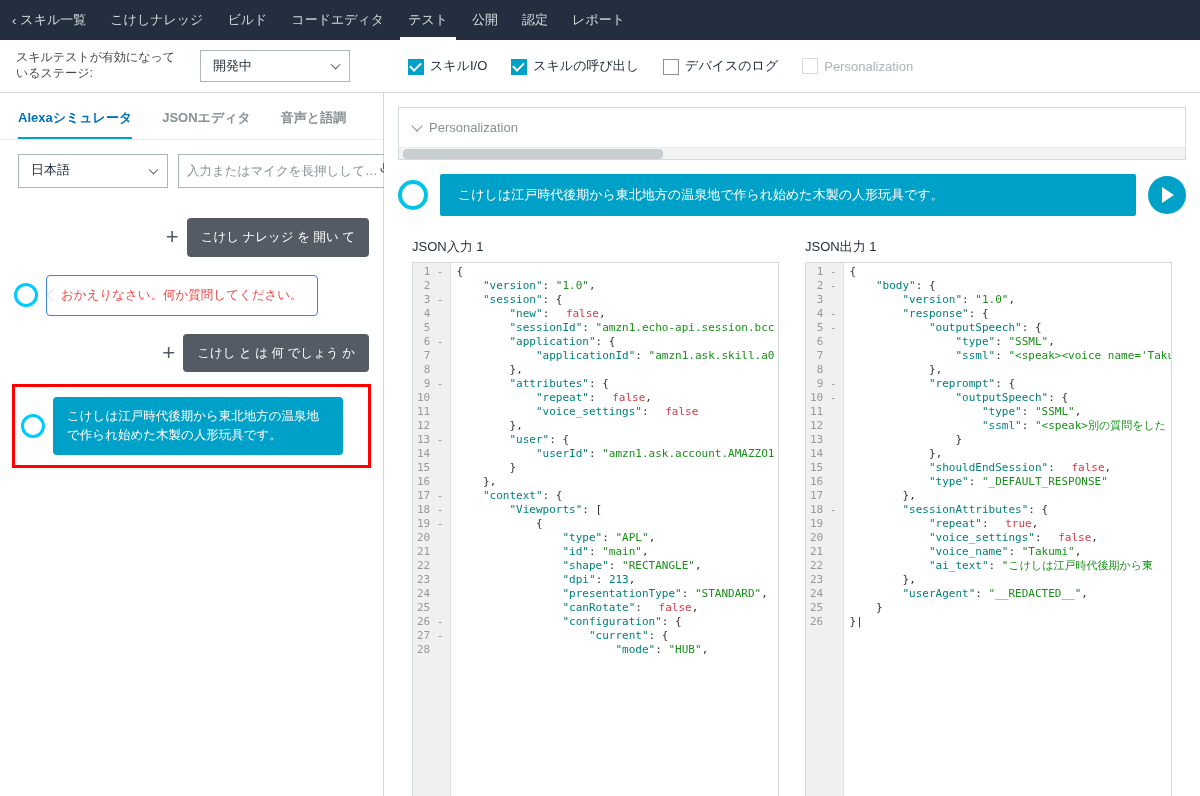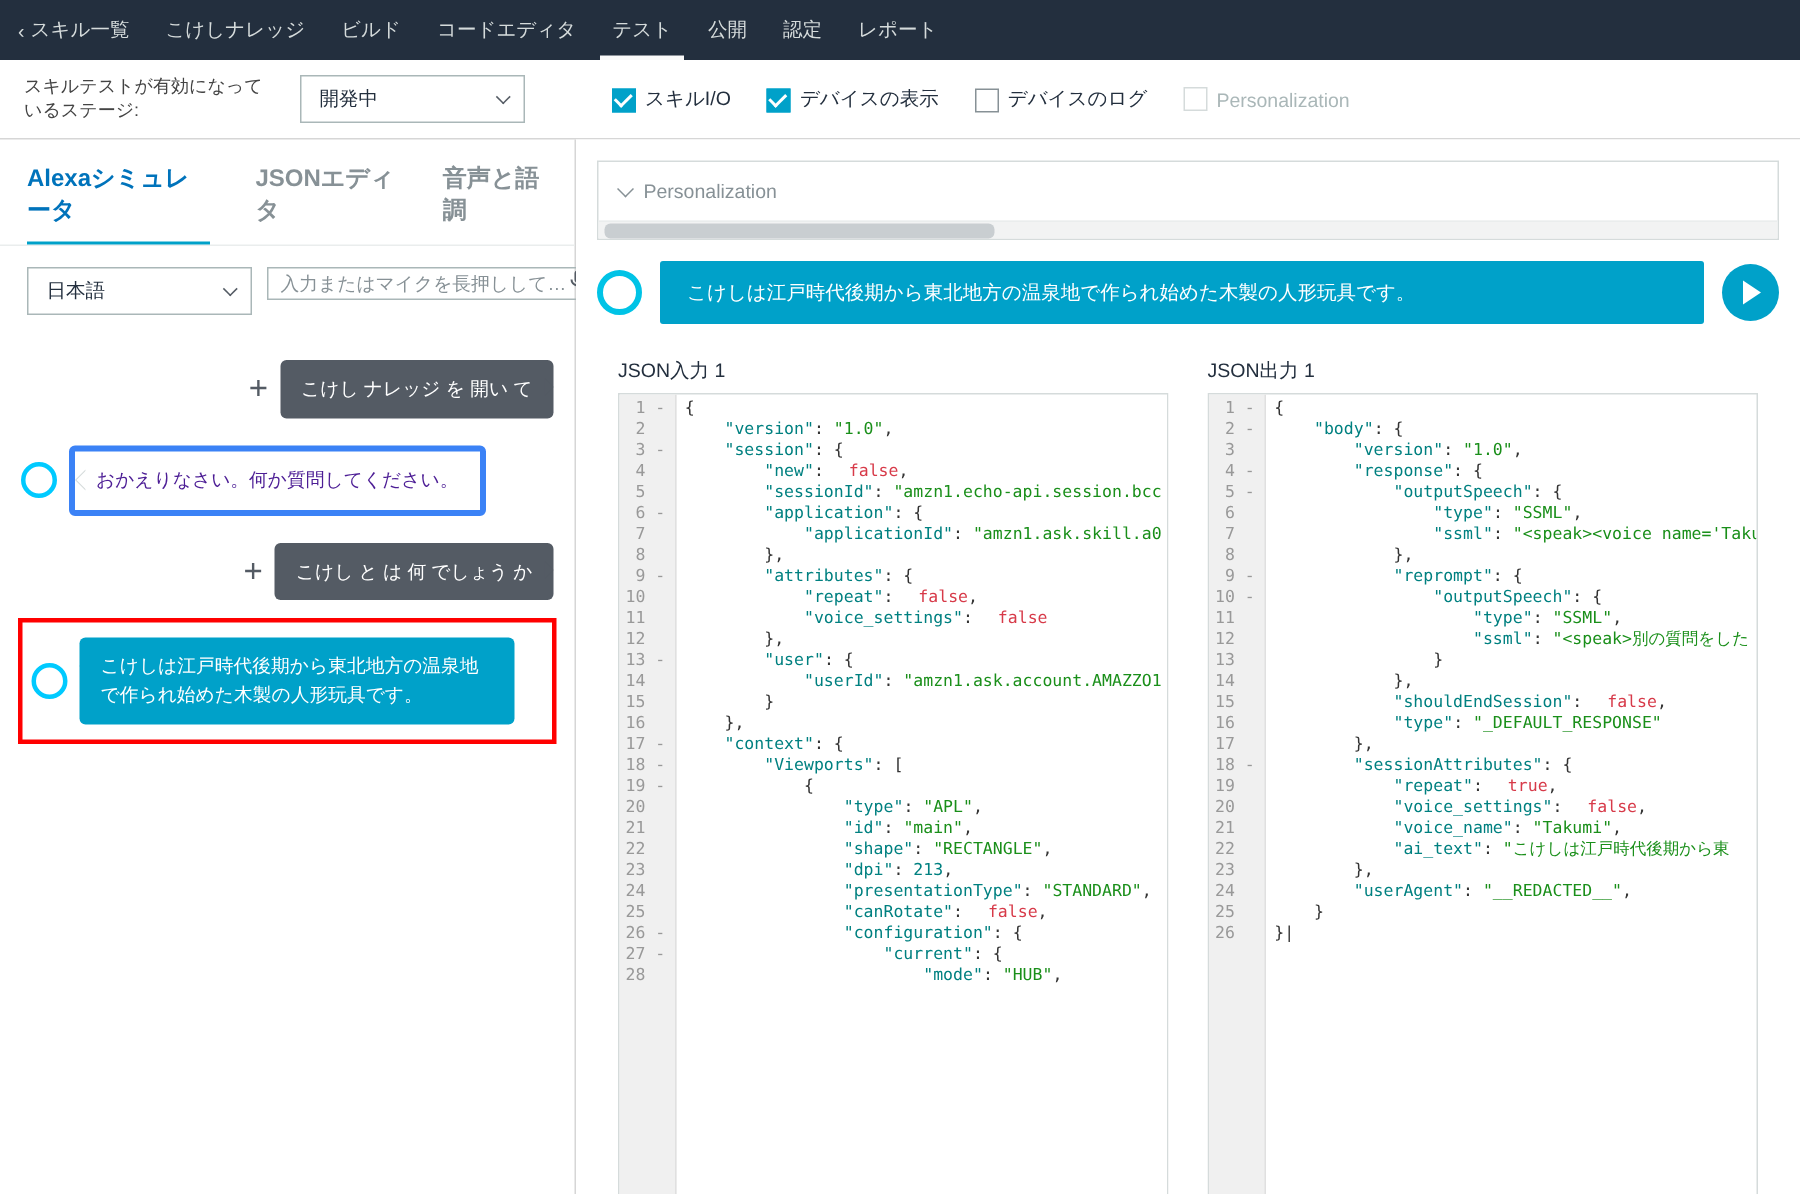--- a/index.html
+++ b/index.html
@@ -20,37 +20,37 @@
   .chkbox.checked { background: #00a1c9; border-color: #00a1c9; }
   .chkbox.checked::after { content: ""; position: absolute; left: 3px; top: 0px; width: 5px; height: 9px; border: solid #fff; border-width: 0 2px 2px 0; transform: rotate(45deg); }
   .chkbox.disabled { border-color:#d5dbdb; }
   .chk.disabled { color:#aab7b8; }
 
   .body { display: flex; height: calc(796px - 40px - 52px); }
 
   .sidebar { width: 384px; border-right: 1px solid #d6d6d6; display: flex; flex-direction: column; }
 
   .simtabs { display: flex; gap: 30px; padding: 16px 18px 0 18px; border-bottom: 1px solid #eaeded; }
-  .simtabs .t { color: #879196; font-size: 16px; padding-bottom: 10px; cursor: pointer; font-weight: 600; }
+  .simtabs .t { color: #879196; font-size: 13px; padding-bottom: 10px; cursor: pointer; font-weight: 600; }
   .simtabs .t.active { color: #0073bb; border-bottom: 2px solid #00a1c9; }
 
   .inputrow { display: flex; gap: 10px; padding: 14px 18px; }
   .langsel { width: 100px; }
-  .textin { flex: 1; display: flex; align-items: center; border: 1px solid #aab7b8; padding: 0 8px; font-size: 12.5px; color: #879196; height: 22px; }
+  .textin { flex: 1; display: flex; align-items: center; border: 1px solid #aab7b8; padding: 0 8px; font-size: 12.5px; color: #879196; height: 34px; }
   .mic { margin-left: auto; font-size: 16px; color: #545b64; }
 
   .convo { flex: 1; padding: 16px 14px; overflow: auto; }
   .row { display: flex; align-items: center; gap: 8px; margin-bottom: 18px; }
   .row.user { justify-content: flex-end; }
   .plus { font-size: 22px; color: #545b64; cursor: pointer; }
   .bubble { border-radius: 4px; padding: 10px 14px; font-size: 12.5px; max-width: 290px; position: relative; line-height: 1.5; }
   .bubble.user { background: #545b64; color: #fff; }
   .bubble.user::after { content: ""; position: absolute; right: -6px; top: 12px; border: 6px solid transparent; border-left-color: #545b64; }
   .ring { width: 24px; height: 24px; border-radius: 50%; border: 3px solid #00caff; flex: none; }
-  .bubble.assistant { background: #fff; color: #4c1d95; border: 4px solid #3b82f6; }
+  .bubble.assistant { background: #fff; color: #ef4444; border: 1px solid #3b82f6; }
   .bubble.assistant::before { content: ""; position: absolute; left: -7px; top: 12px; border: 7px solid transparent; border-right-color: #d5dbdb; }
   .bubble.assistant::after { content: ""; position: absolute; left: -6px; top: 12px; border: 7px solid transparent; border-right-color: #fff; }
   .bubble.assistant.blue { background: #00a1c9; color: #fff; border: none; }
   .bubble.assistant.blue::before { border-right-color: #00a1c9; }
   .bubble.assistant.blue::after { display: none; }
   .highlightbox { border: 3px solid red; padding: 10px 6px 6px 6px; margin: -6px -2px 0 -2px; }
 
   .main { flex: 1; display: flex; flex-direction: column; padding: 14px 14px 0 14px; overflow: hidden; background:#fff; }
   .panel { border: 1px solid #d5dbdb; margin-bottom: 14px; }
   .panel .hdr { padding: 12px 14px; color: #879196; font-size: 13px; display: flex; align-items: center; gap: 8px; cursor: pointer; }
@@ -107,21 +107,21 @@
   <div class="select">
     <span>開発中</span>
   </div>
   <div style="flex:0 0 20px"></div>
   <label class="chk">
     <span class="chkbox checked"></span>
     <span>スキルI/O</span>
   </label>
   <label class="chk">
     <span class="chkbox checked"></span>
-    <span>デバイスの表示</span>
+    <span>スキルの呼び出し</span>
   </label>
   <label class="chk">
     <span class="chkbox"></span>
     <span>デバイスのログ</span>
   </label>
   <label class="chk disabled">
     <span class="chkbox disabled"></span>
     <span>Personalization</span>
   </label>
 </div>

